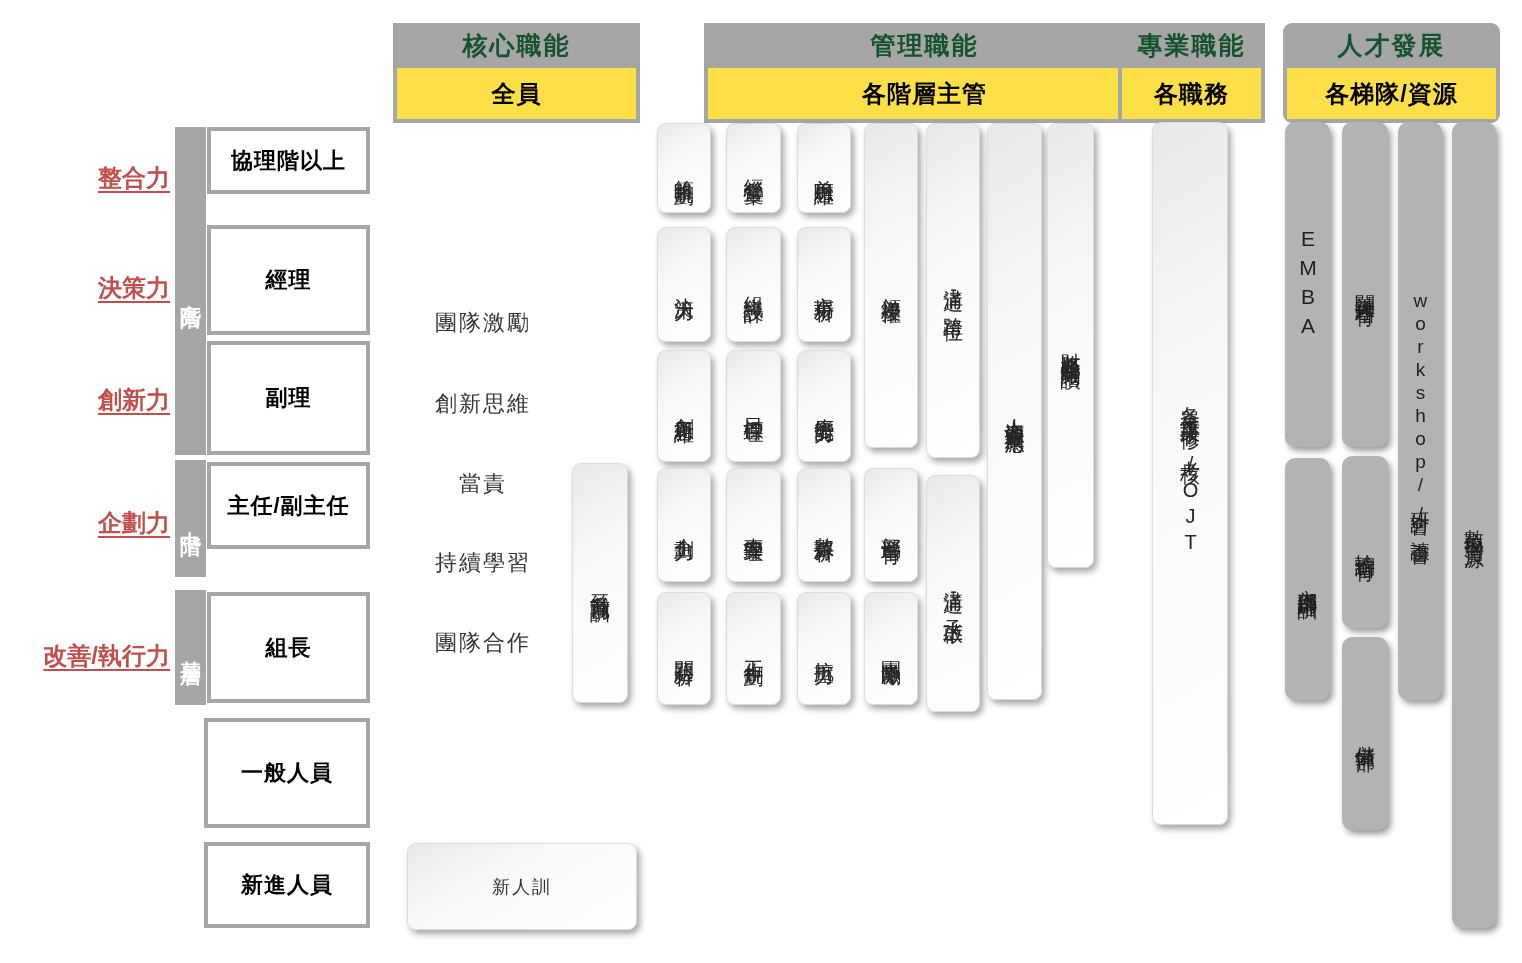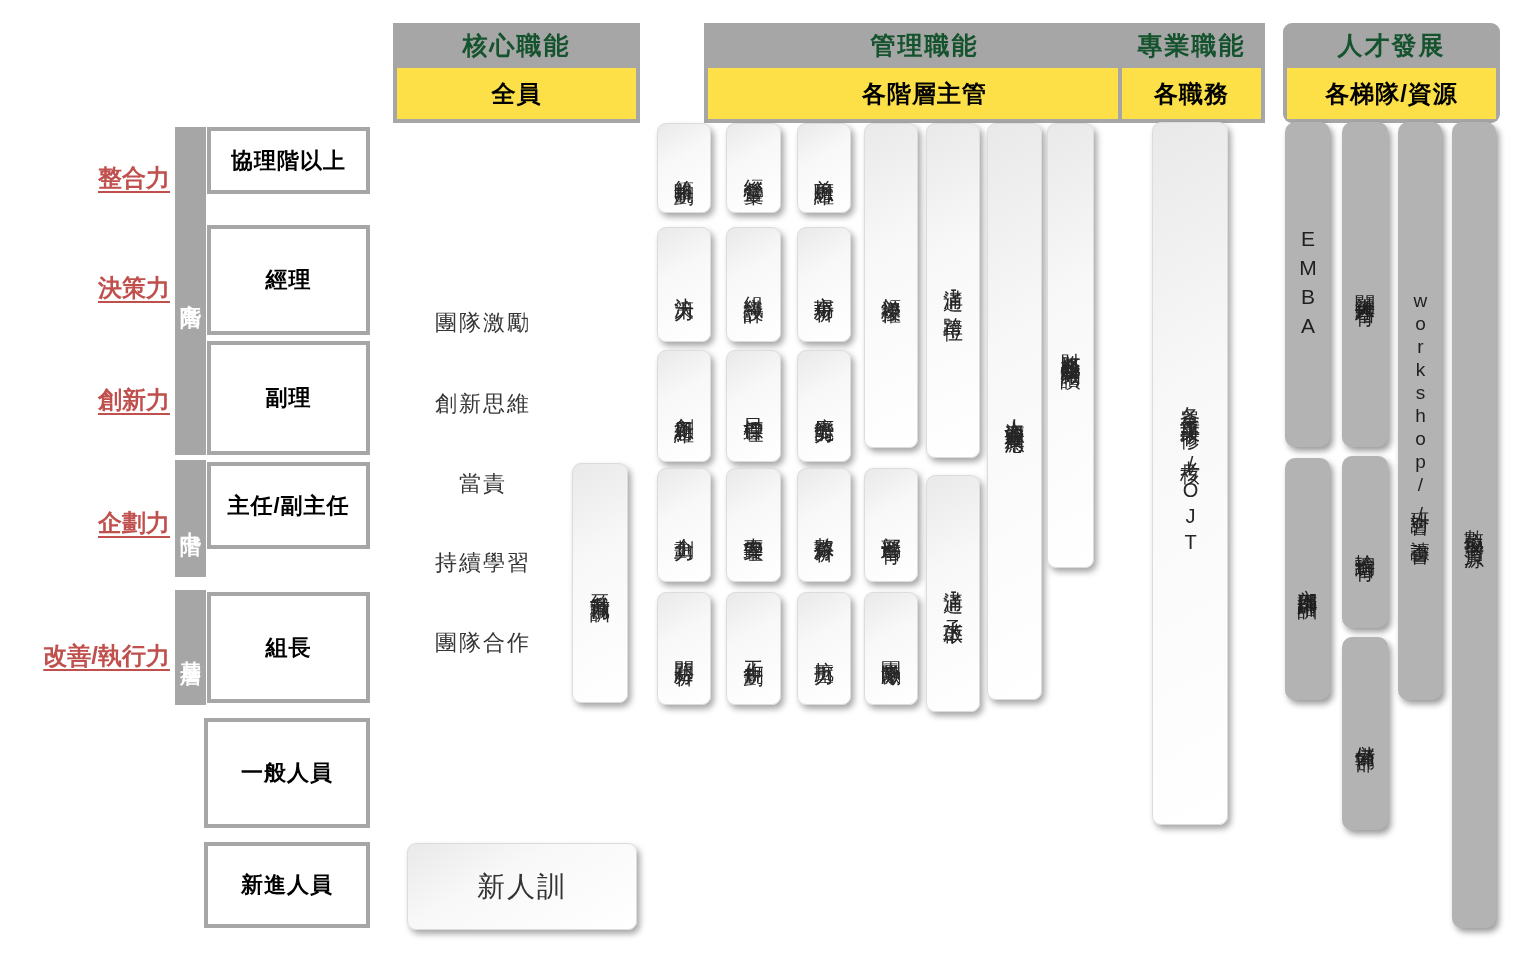--- a/index.html
+++ b/index.html
@@ -36,21 +36,21 @@
         display:flex;align-items:center;justify-content:center;box-sizing:border-box;}
 
   
   .gbox{position:absolute;background:#b3b3b3;border-radius:10px;
         box-shadow:3px 4px 6px rgba(0,0,0,0.4);
         display:flex;align-items:center;justify-content:center;box-sizing:border-box;}
 
   .vtext{writing-mode:vertical-rl;text-orientation:upright;font-size:20px;
          color:#262626;letter-spacing:2px;line-height:1.15;}
   .gbox .vtext{color:#1f1f1f;}
-  .htext{font-size:28px;color:#333333;}
+  .htext{font-size:18px;color:#333333;}
 
   
   .coretext{position:absolute;font-size:22px;color:#363636;text-align:center;
             width:180px;letter-spacing:2px;}
 </style>
 </head>
 <body>
 
 <div id="stage">
 

